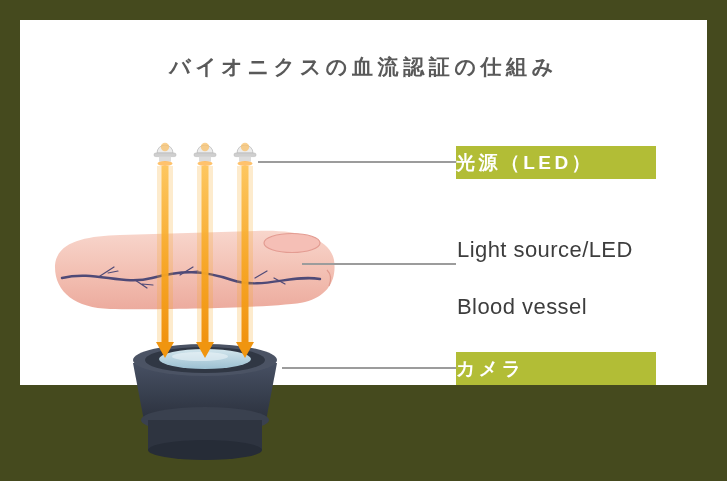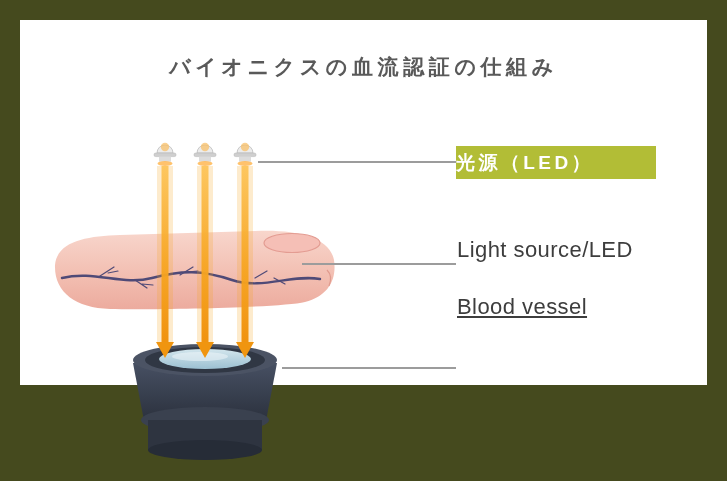--- a/index.html
+++ b/index.html
@@ -22,21 +22,21 @@
     letter-spacing:0.18em;display:flex;align-items:center;justify-content:flex-start;
   }
   .badge-led{top:126px;}
   .badge-vessel{top:228px;}
   .badge-camera{top:332px;}
   .en{
     position:absolute;left:437px;font-size:22px;color:#3d3d3d;
     letter-spacing:0.02em;font-weight:500;
   }
   .en-led{top:174px;margin-top:43px;}
-  .en-vessel{top:274px;text-decoration:underline;}
+  .en-vessel{top:274px;}
   .en-camera{top:378px;}
   .connector{position:absolute;height:2px;background:#9c9c9c;}
   .c-led{left:238px;top:141px;width:198px;}
   .c-vessel{left:282px;top:243px;width:154px;}
   .c-camera{left:262px;top:347px;width:174px;}
 </style>
 </head>
 <body>
 
 <div class="frame">
@@ -128,15 +128,18 @@
     <div class="connector c-vessel"></div>
     <div class="connector c-camera"></div>
 
     <div class="badge badge-led">
       <span>光源（LED）</span>
     </div>
     <div class="en en-led">Light source/LED</div>
 
     <div class="en en-vessel">Blood vessel</div>
 
+    <div class="badge badge-camera">
+      <span>カメラ</span>
+    </div>
 
   </div>
 </div>
 
 </body></html>

